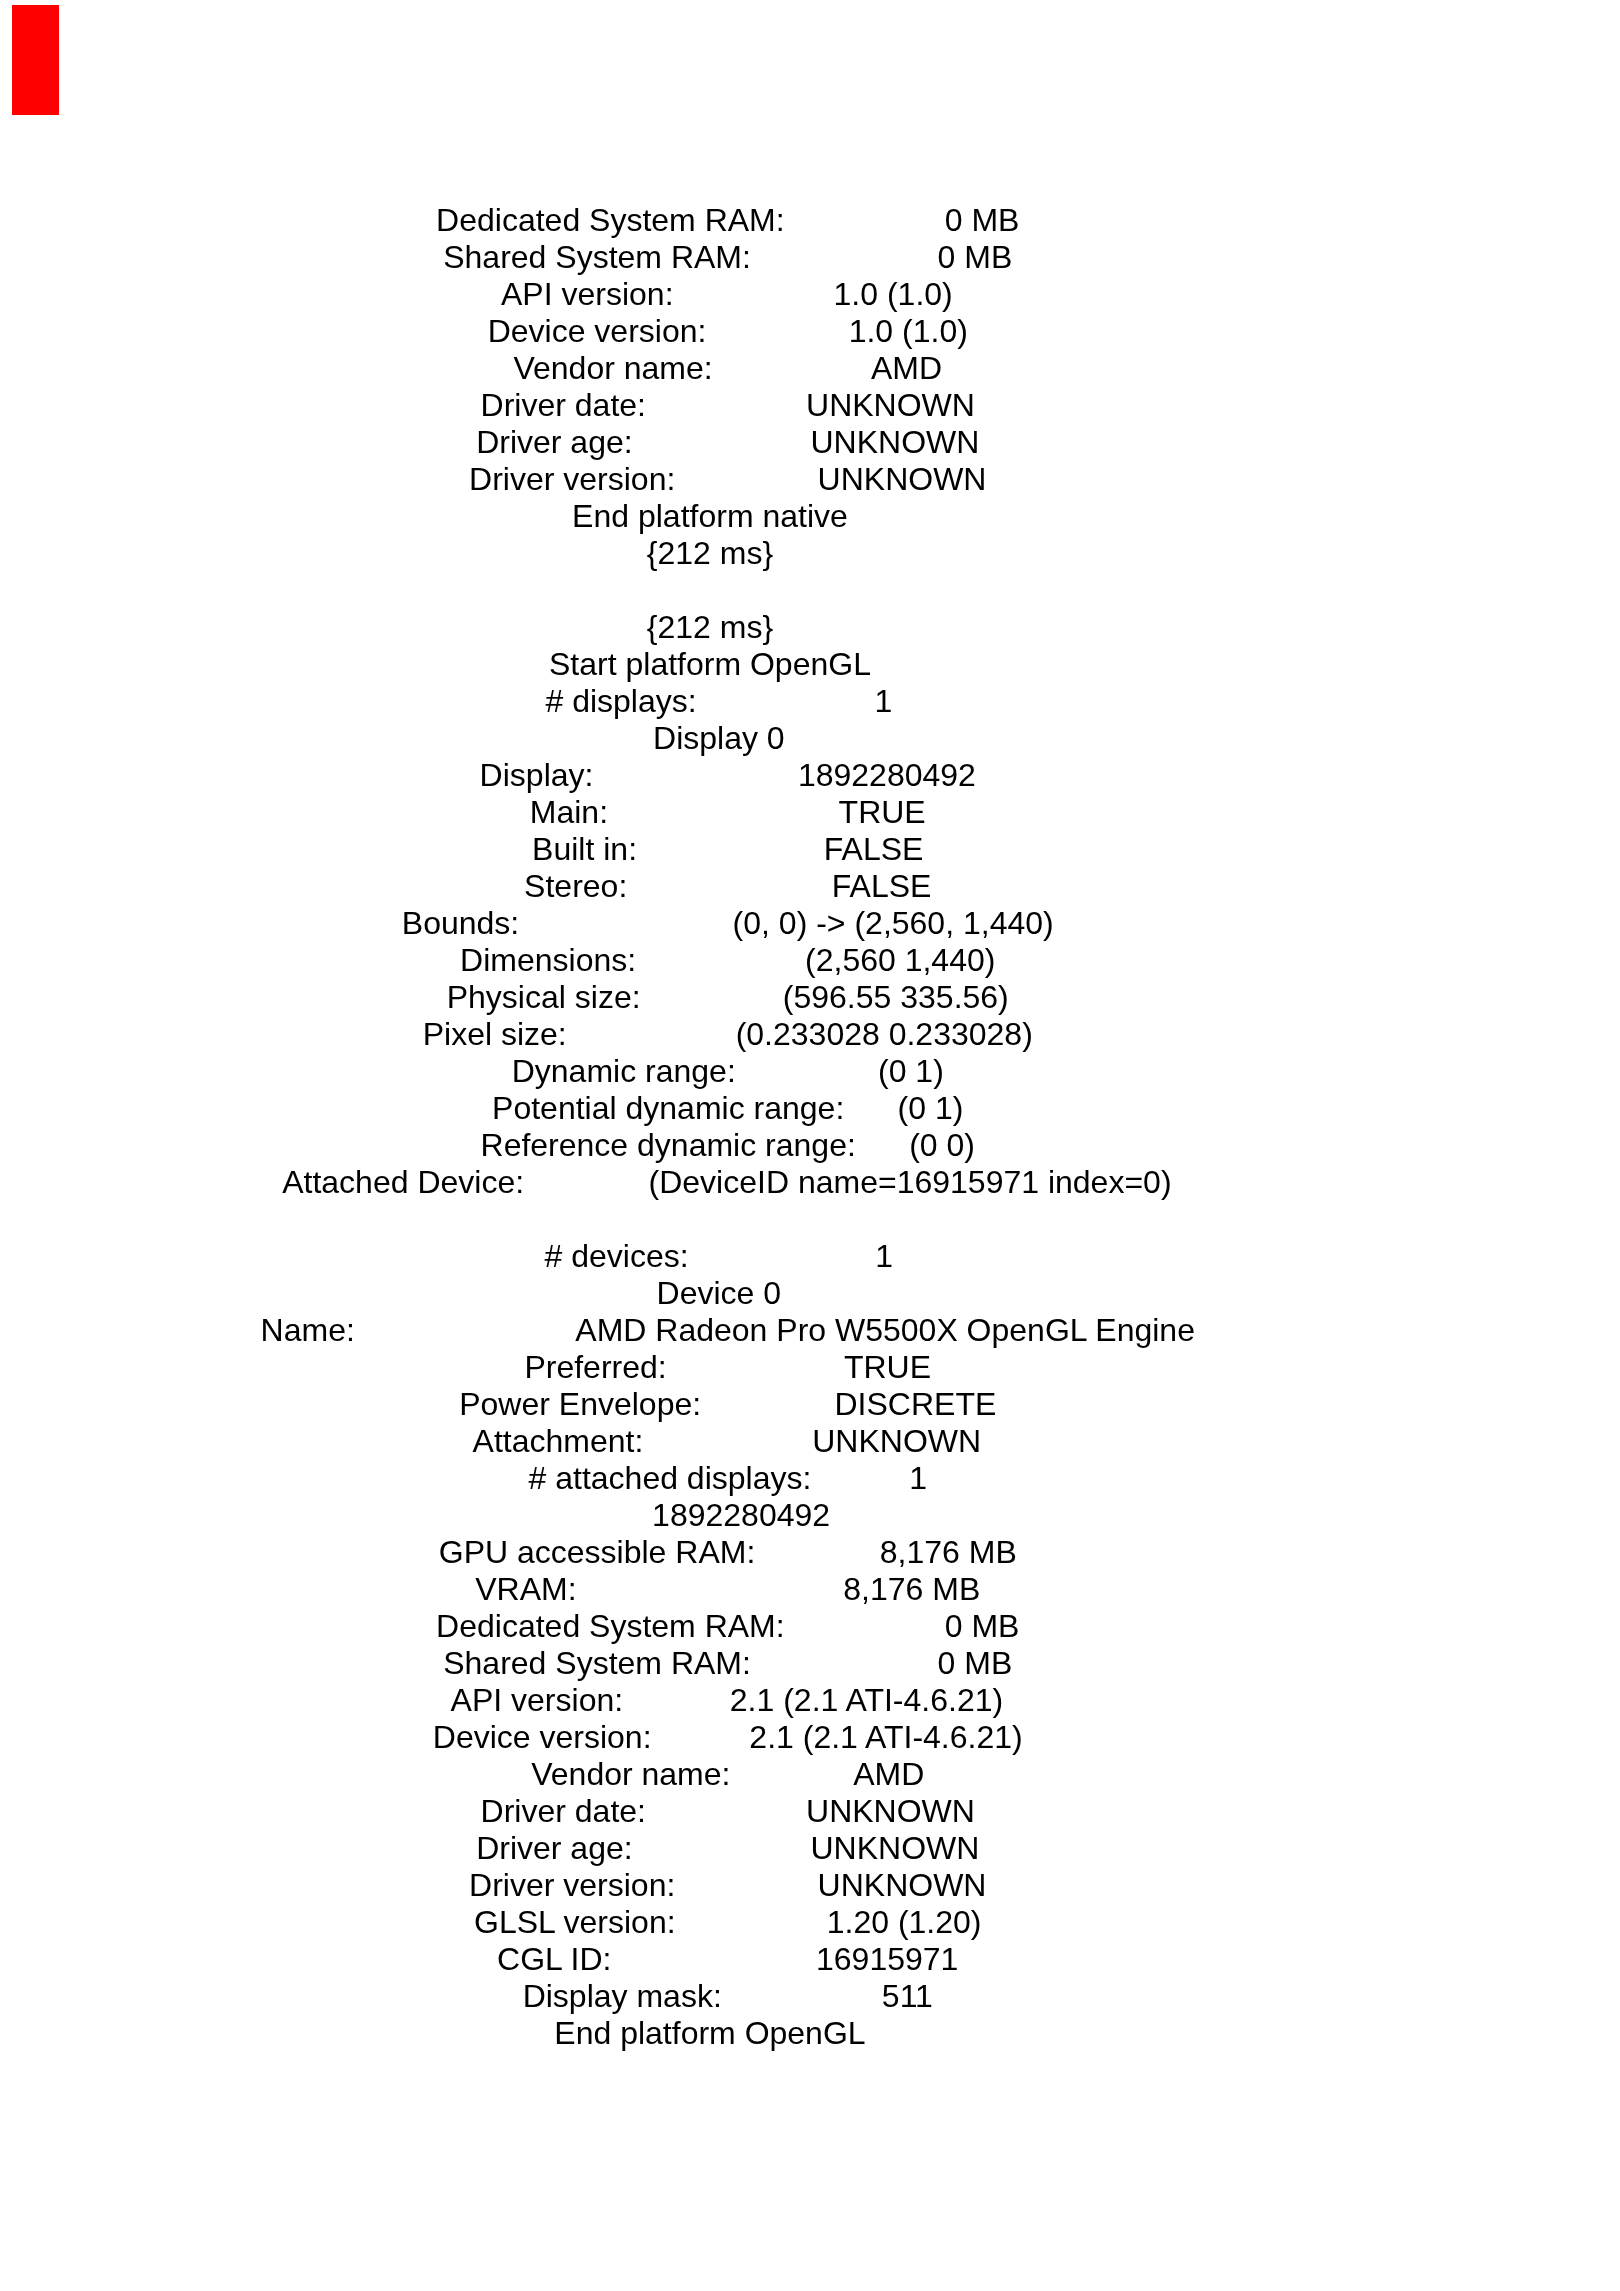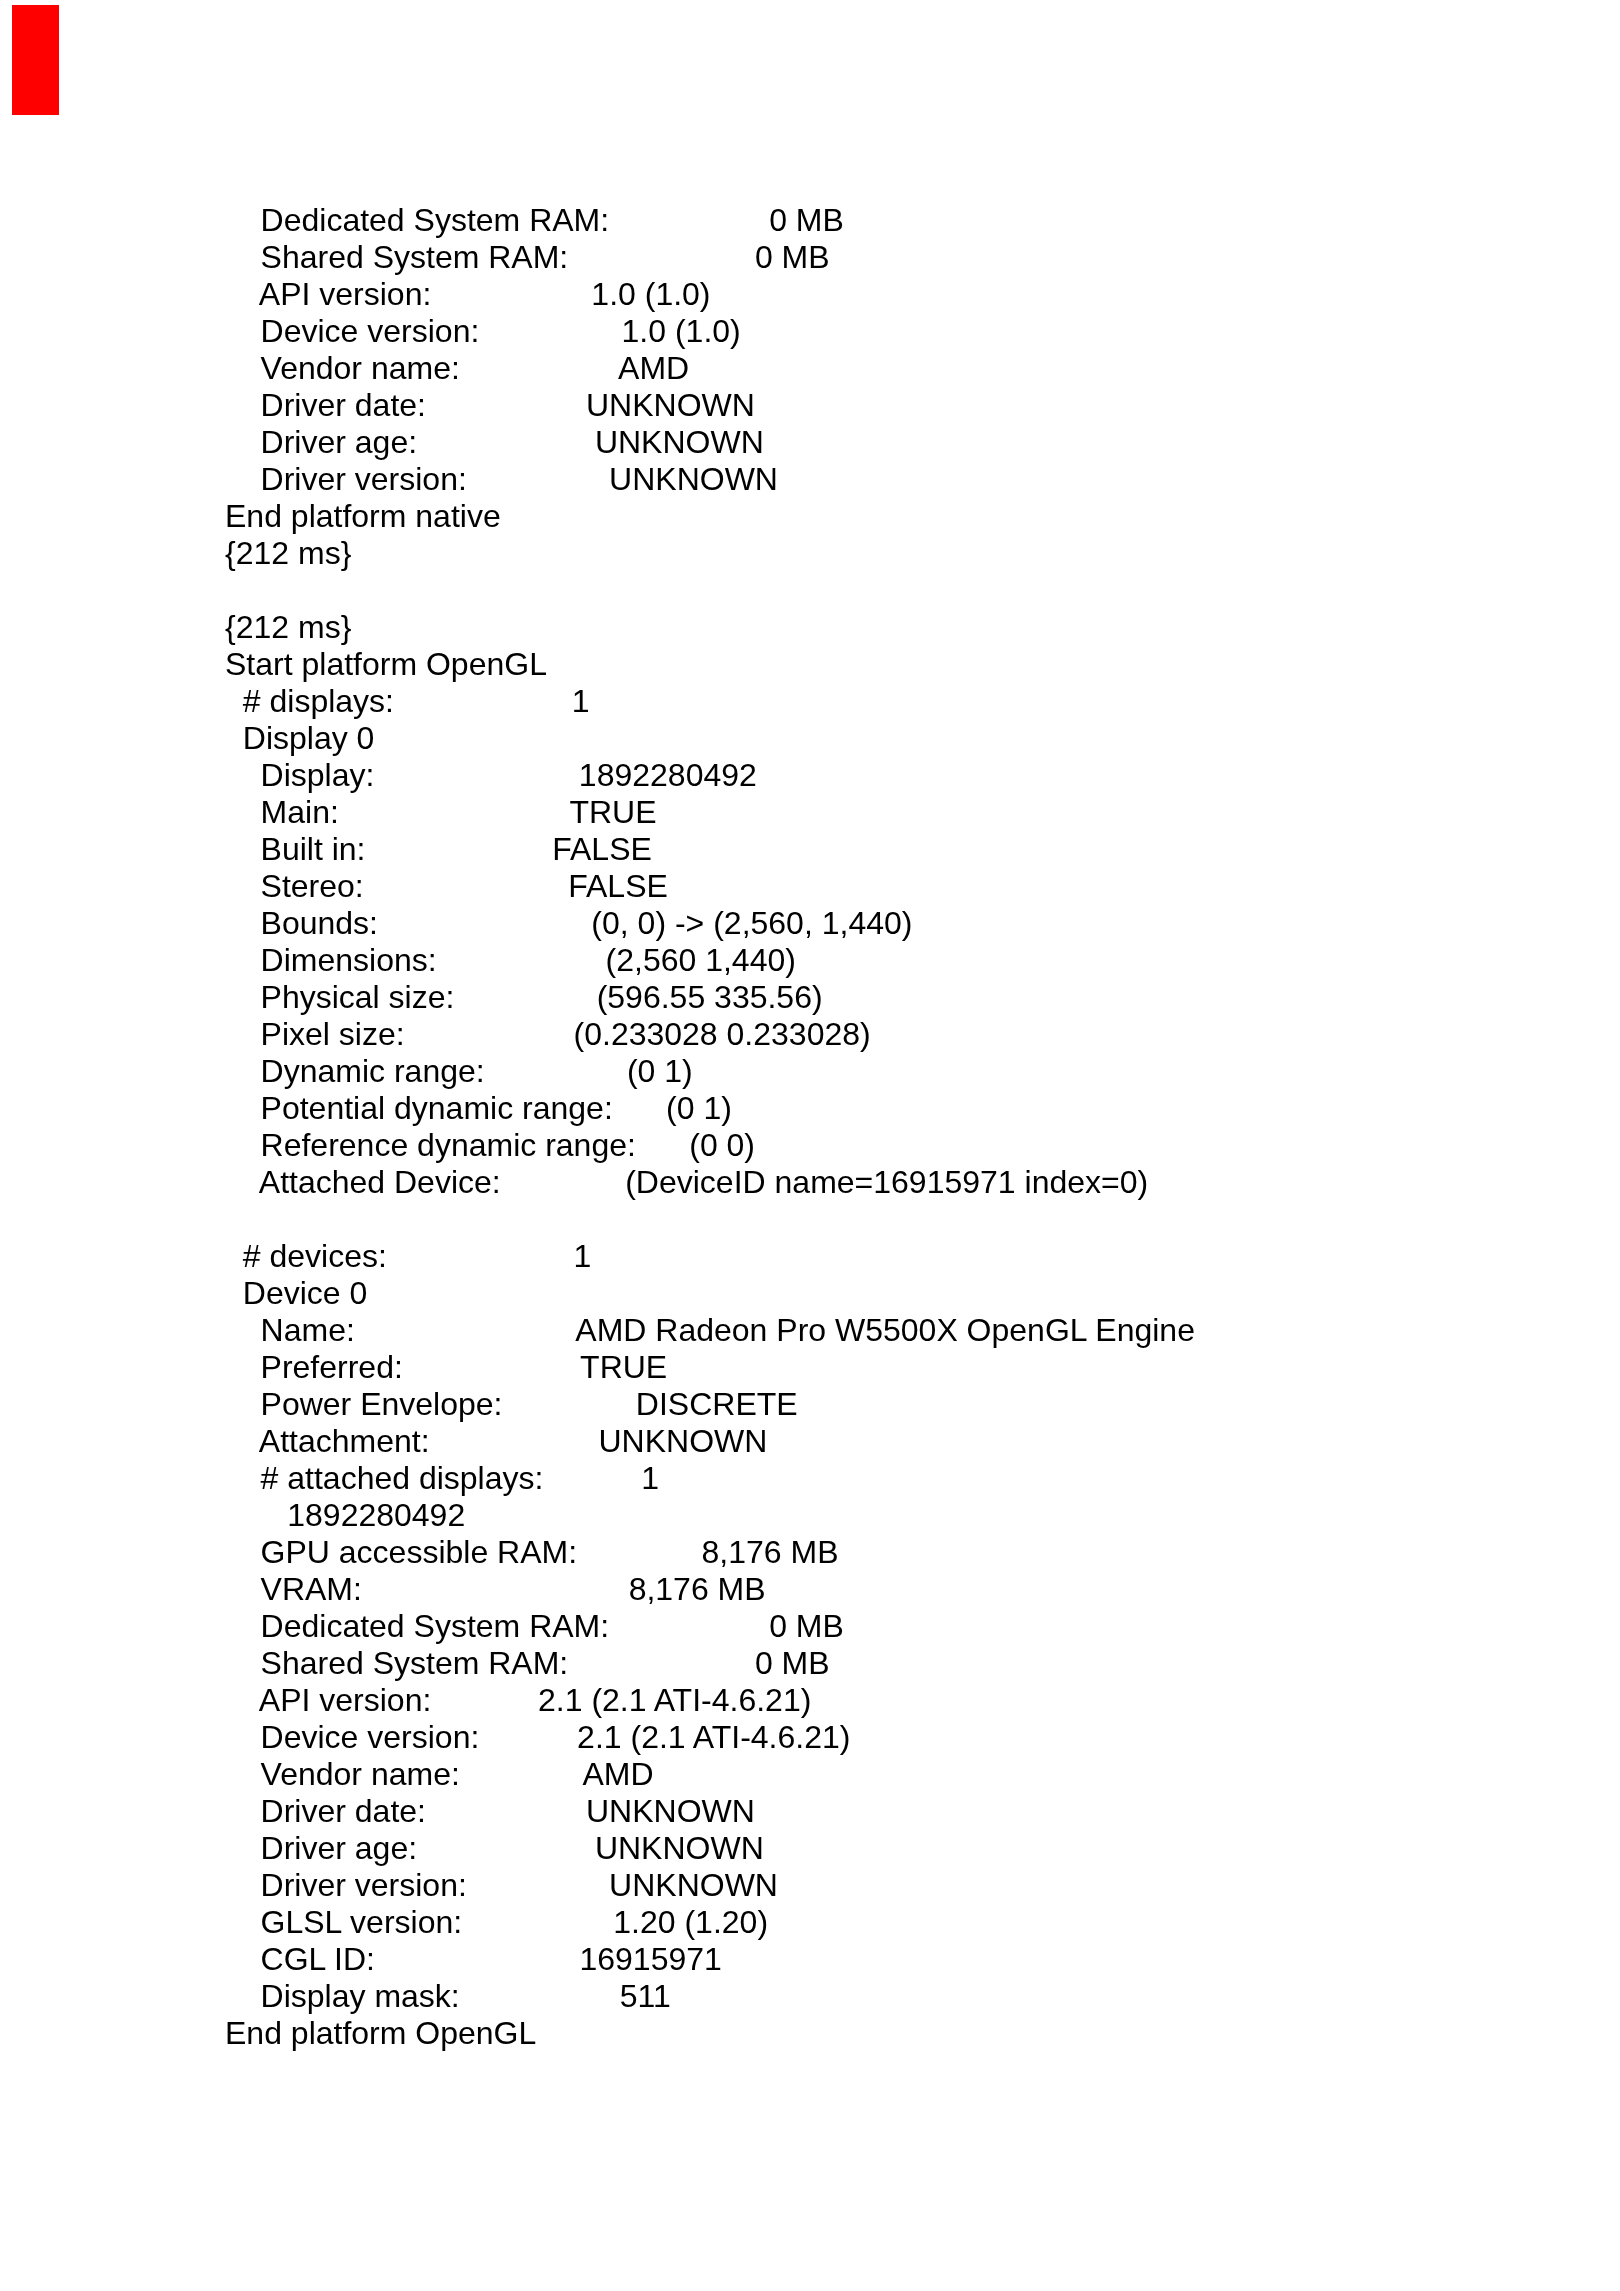--- a/index.html
+++ b/index.html
@@ -22,21 +22,21 @@
   .log {
     position: absolute;
     left: 225px;
     top: 202px;
     font-size: 32px;
     line-height: 37px;
     color: #000000;
     white-space: pre;
     font-weight: 400;
   }
-  .log-line { height: 37px; }
+  .log-line { height: 37px; text-align: center; }
 </style>
 </head>
 <body>
 
 <div>
   <div class="red-marker"></div>
   <div class="log"><div class="log-line">    Dedicated System RAM:                  0 MB</div><div class="log-line">    Shared System RAM:                     0 MB</div><div class="log-line">    API version:                  1.0 (1.0)</div><div class="log-line">    Device version:                1.0 (1.0)</div><div class="log-line">    Vendor name:                  AMD</div><div class="log-line">    Driver date:                  UNKNOWN</div><div class="log-line">    Driver age:                    UNKNOWN</div><div class="log-line">    Driver version:                UNKNOWN</div><div class="log-line">End platform native</div><div class="log-line">{212 ms}</div><div class="log-line"></div><div class="log-line">{212 ms}</div><div class="log-line">Start platform OpenGL</div><div class="log-line">  # displays:                    1</div><div class="log-line">  Display 0</div><div class="log-line">    Display:                       1892280492</div><div class="log-line">    Main:                          TRUE</div><div class="log-line">    Built in:                     FALSE</div><div class="log-line">    Stereo:                       FALSE</div><div class="log-line">    Bounds:                        (0, 0) -&gt; (2,560, 1,440)</div><div class="log-line">    Dimensions:                   (2,560 1,440)</div><div class="log-line">    Physical size:                (596.55 335.56)</div><div class="log-line">    Pixel size:                   (0.233028 0.233028)</div><div class="log-line">    Dynamic range:                (0 1)</div><div class="log-line">    Potential dynamic range:      (0 1)</div><div class="log-line">    Reference dynamic range:      (0 0)</div><div class="log-line">    Attached Device:              (DeviceID name=16915971 index=0)</div><div class="log-line"></div><div class="log-line">  # devices:                     1</div><div class="log-line">  Device 0</div><div class="log-line">    Name:                         AMD Radeon Pro W5500X OpenGL Engine</div><div class="log-line">    Preferred:                    TRUE</div><div class="log-line">    Power Envelope:               DISCRETE</div><div class="log-line">    Attachment:                   UNKNOWN</div><div class="log-line">    # attached displays:           1</div><div class="log-line">       1892280492</div><div class="log-line">    GPU accessible RAM:              8,176 MB</div><div class="log-line">    VRAM:                              8,176 MB</div><div class="log-line">    Dedicated System RAM:                  0 MB</div><div class="log-line">    Shared System RAM:                     0 MB</div><div class="log-line">    API version:            2.1 (2.1 ATI-4.6.21)</div><div class="log-line">    Device version:           2.1 (2.1 ATI-4.6.21)</div><div class="log-line">    Vendor name:              AMD</div><div class="log-line">    Driver date:                  UNKNOWN</div><div class="log-line">    Driver age:                    UNKNOWN</div><div class="log-line">    Driver version:                UNKNOWN</div><div class="log-line">    GLSL version:                 1.20 (1.20)</div><div class="log-line">    CGL ID:                       16915971</div><div class="log-line">    Display mask:                  511</div><div class="log-line">End platform OpenGL</div></div>
 </div>
 
 

